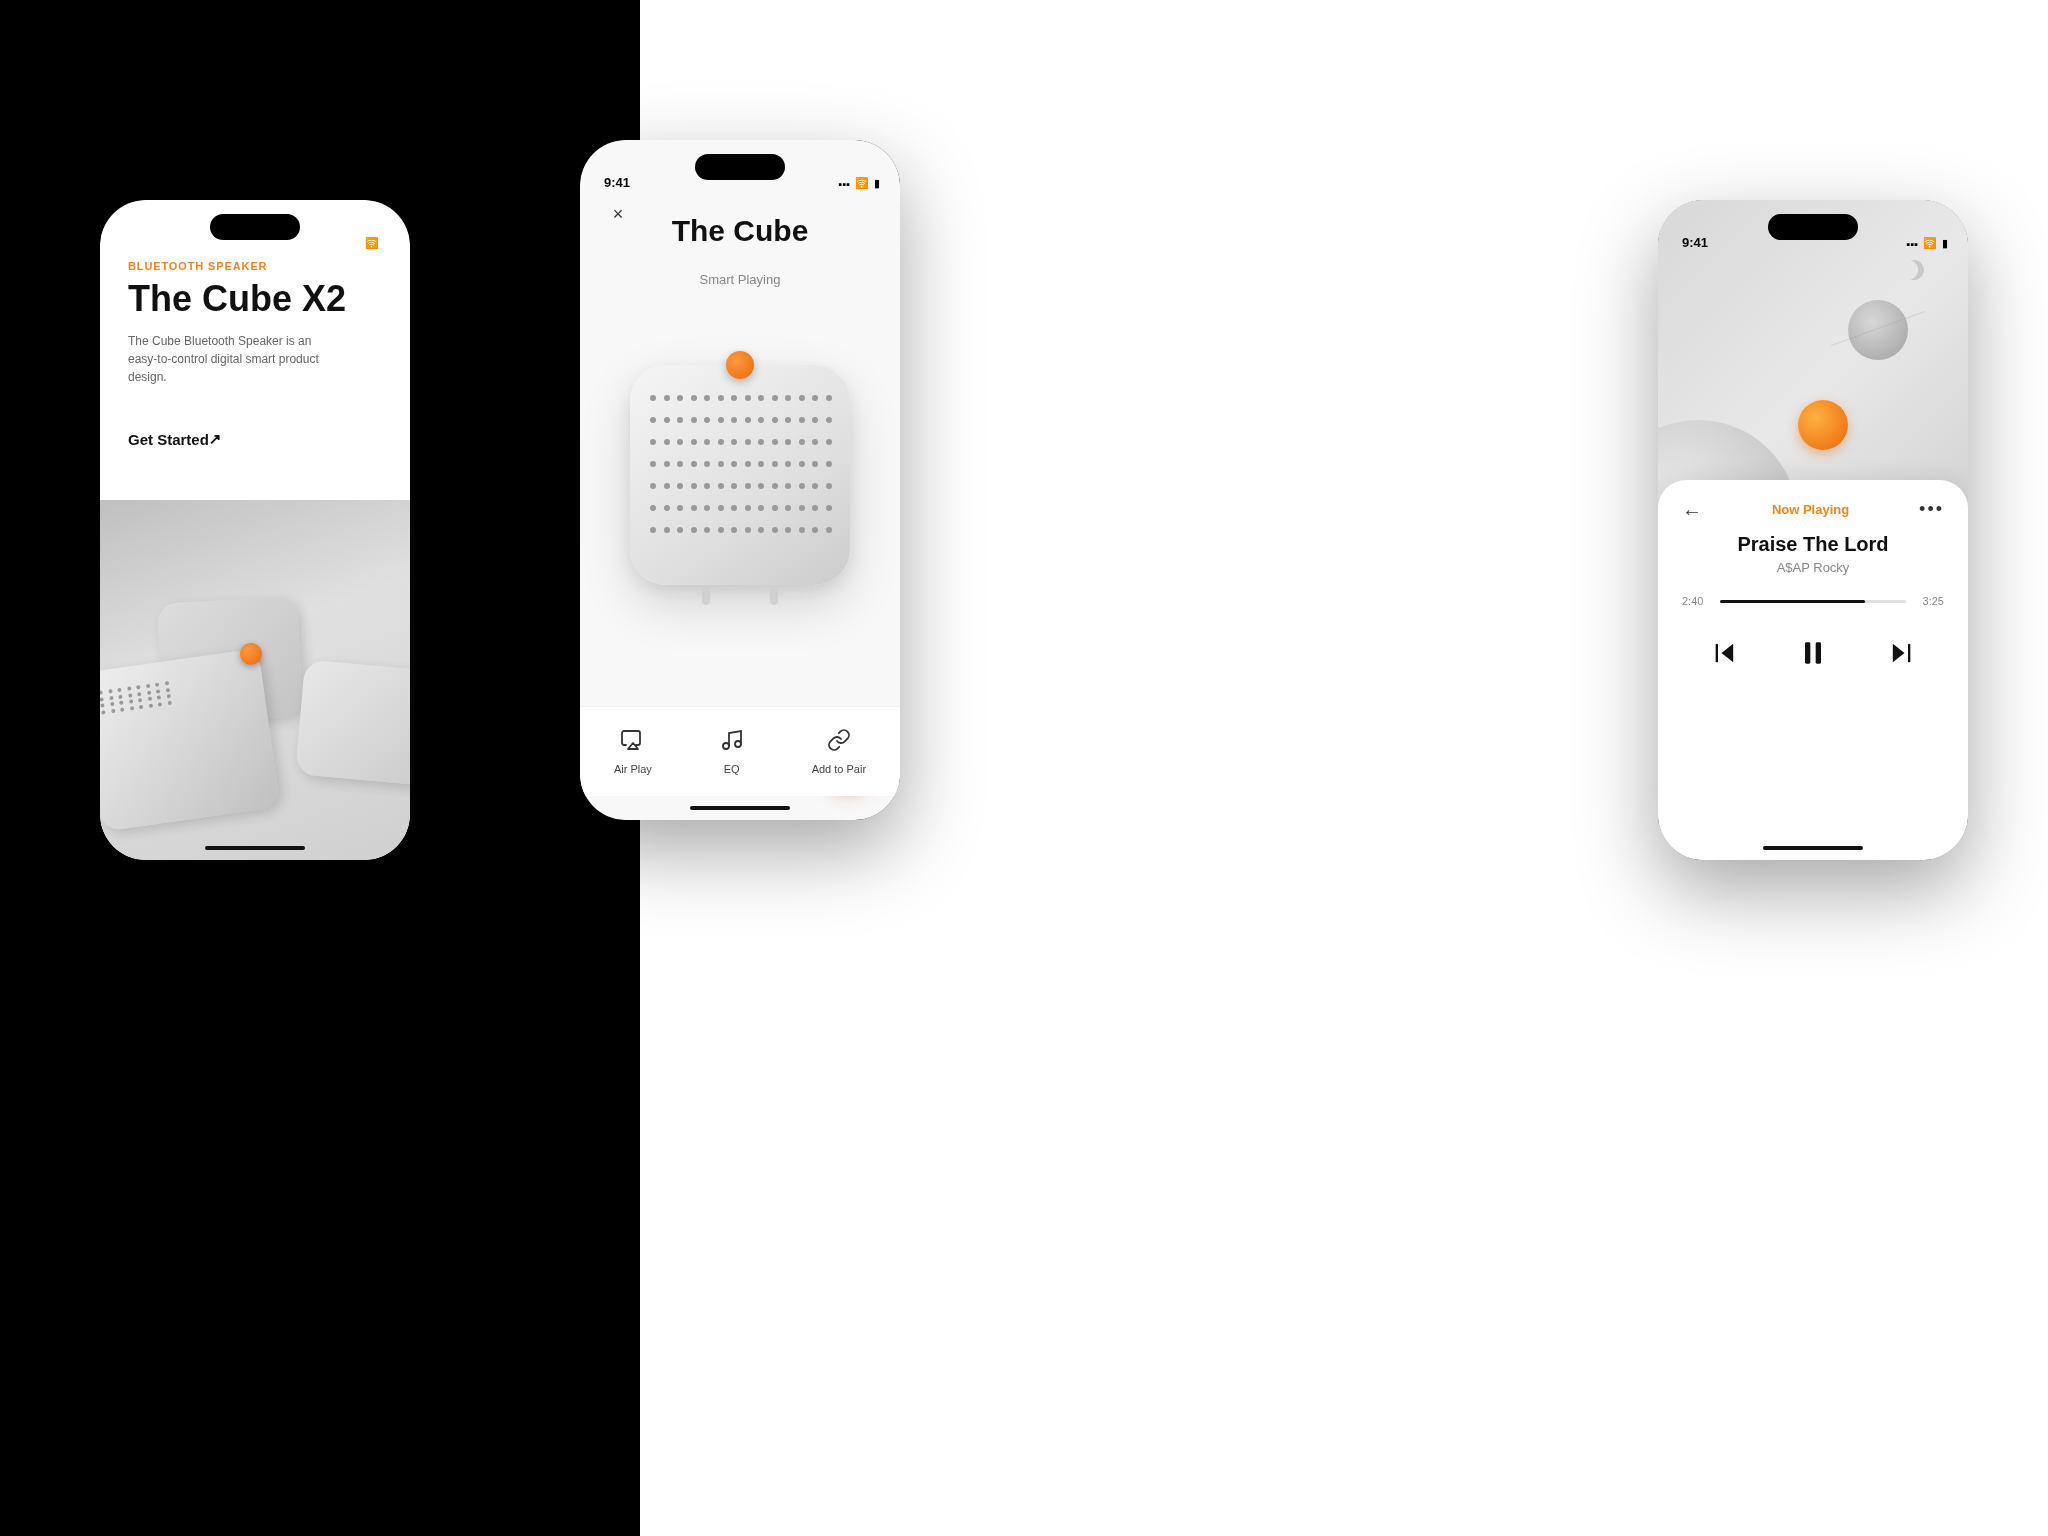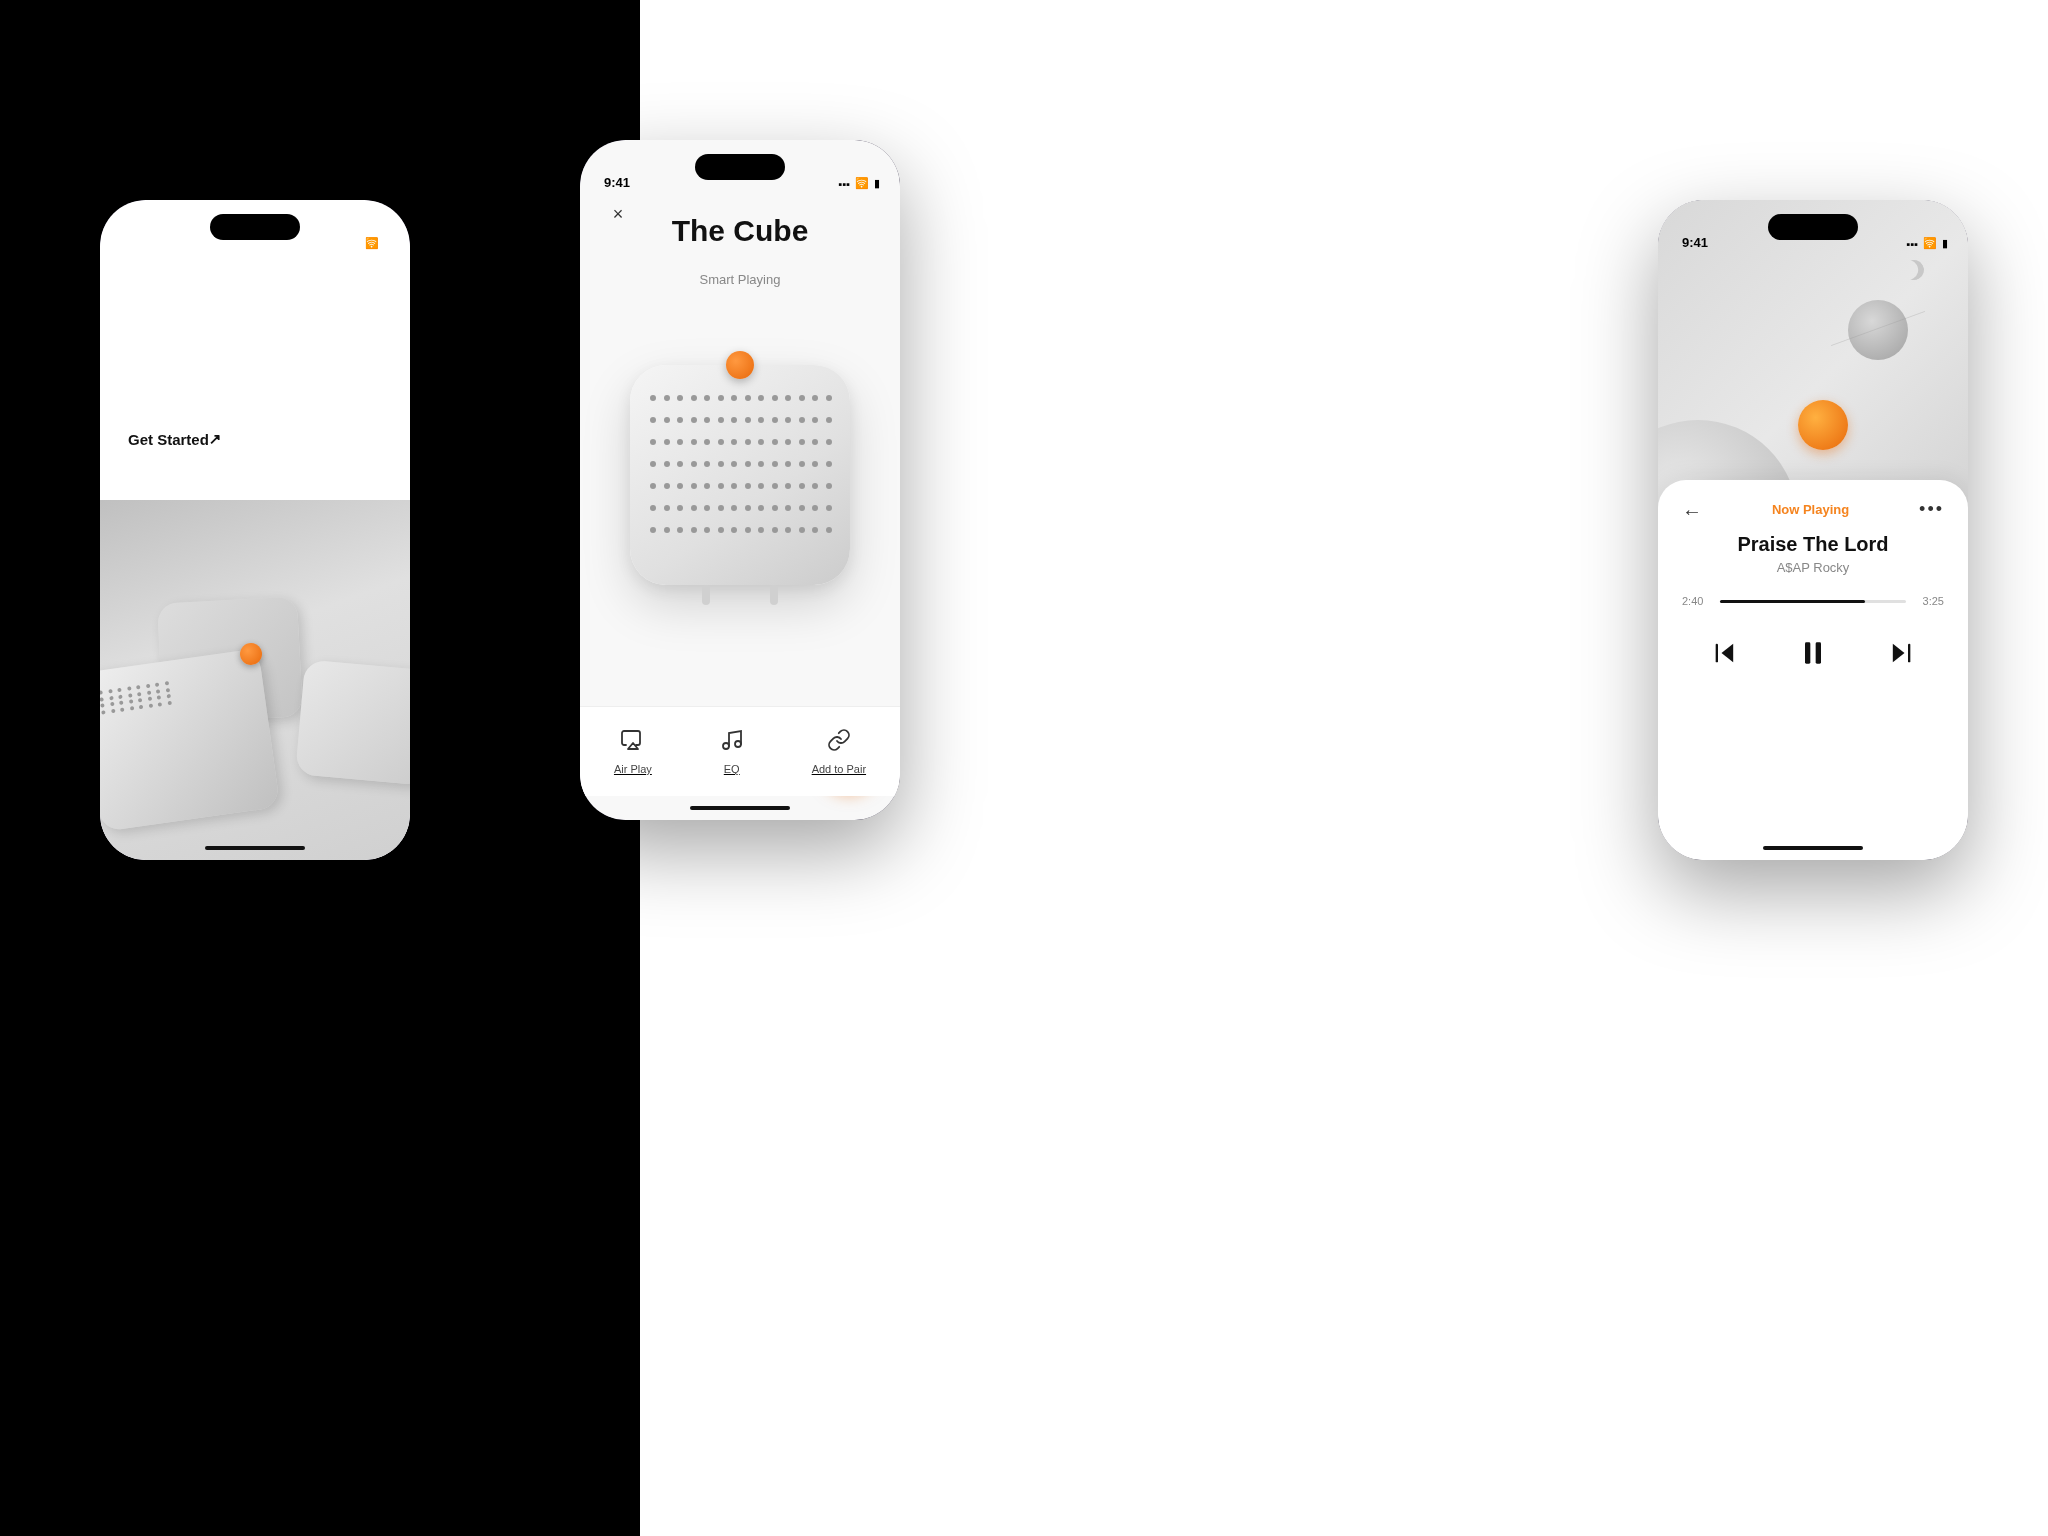--- a/index.html
+++ b/index.html
@@ -338,21 +338,20 @@
       align-items: center;
       justify-content: space-around;
       z-index: 10;
     }
 
     .bottom-action {
       display: flex;
       flex-direction: column;
       align-items: center;
       gap: 5px;
-      text-decoration: underline;
     }
 
     .bottom-action-icon {
       font-size: 22px;
       color: #333;
     }
 
     .bottom-action-label {
       font-size: 11px;
       color: #444;
@@ -546,20 +545,25 @@
 
       <div class="status-bar dark">
         <span class="status-time">9:41</span>
         <div class="status-icons">
           <span>▪▪▪</span>
           <span>🛜</span>
           <span>▮</span>
         </div>
       </div>
 
+      <div class="top-content">
+        <div class="category-label">BLUETOOTH SPEAKER</div>
+        <div class="product-title">The Cube X2</div>
+        <div class="product-desc">The Cube Bluetooth Speaker is an easy-to-control digital smart product design.</div>
+      </div>
 
       <div class="get-started">
         <span>Get Started</span>
         <span>↗</span>
       </div>
 
       <div class="speaker-hero">
 
         <div style="position:absolute;top:0;left:0;right:0;bottom:0;background:linear-gradient(160deg,#c0c0c0 0%,#e0e0e0 40%,#d0d0d0 100%);"></div>
 

